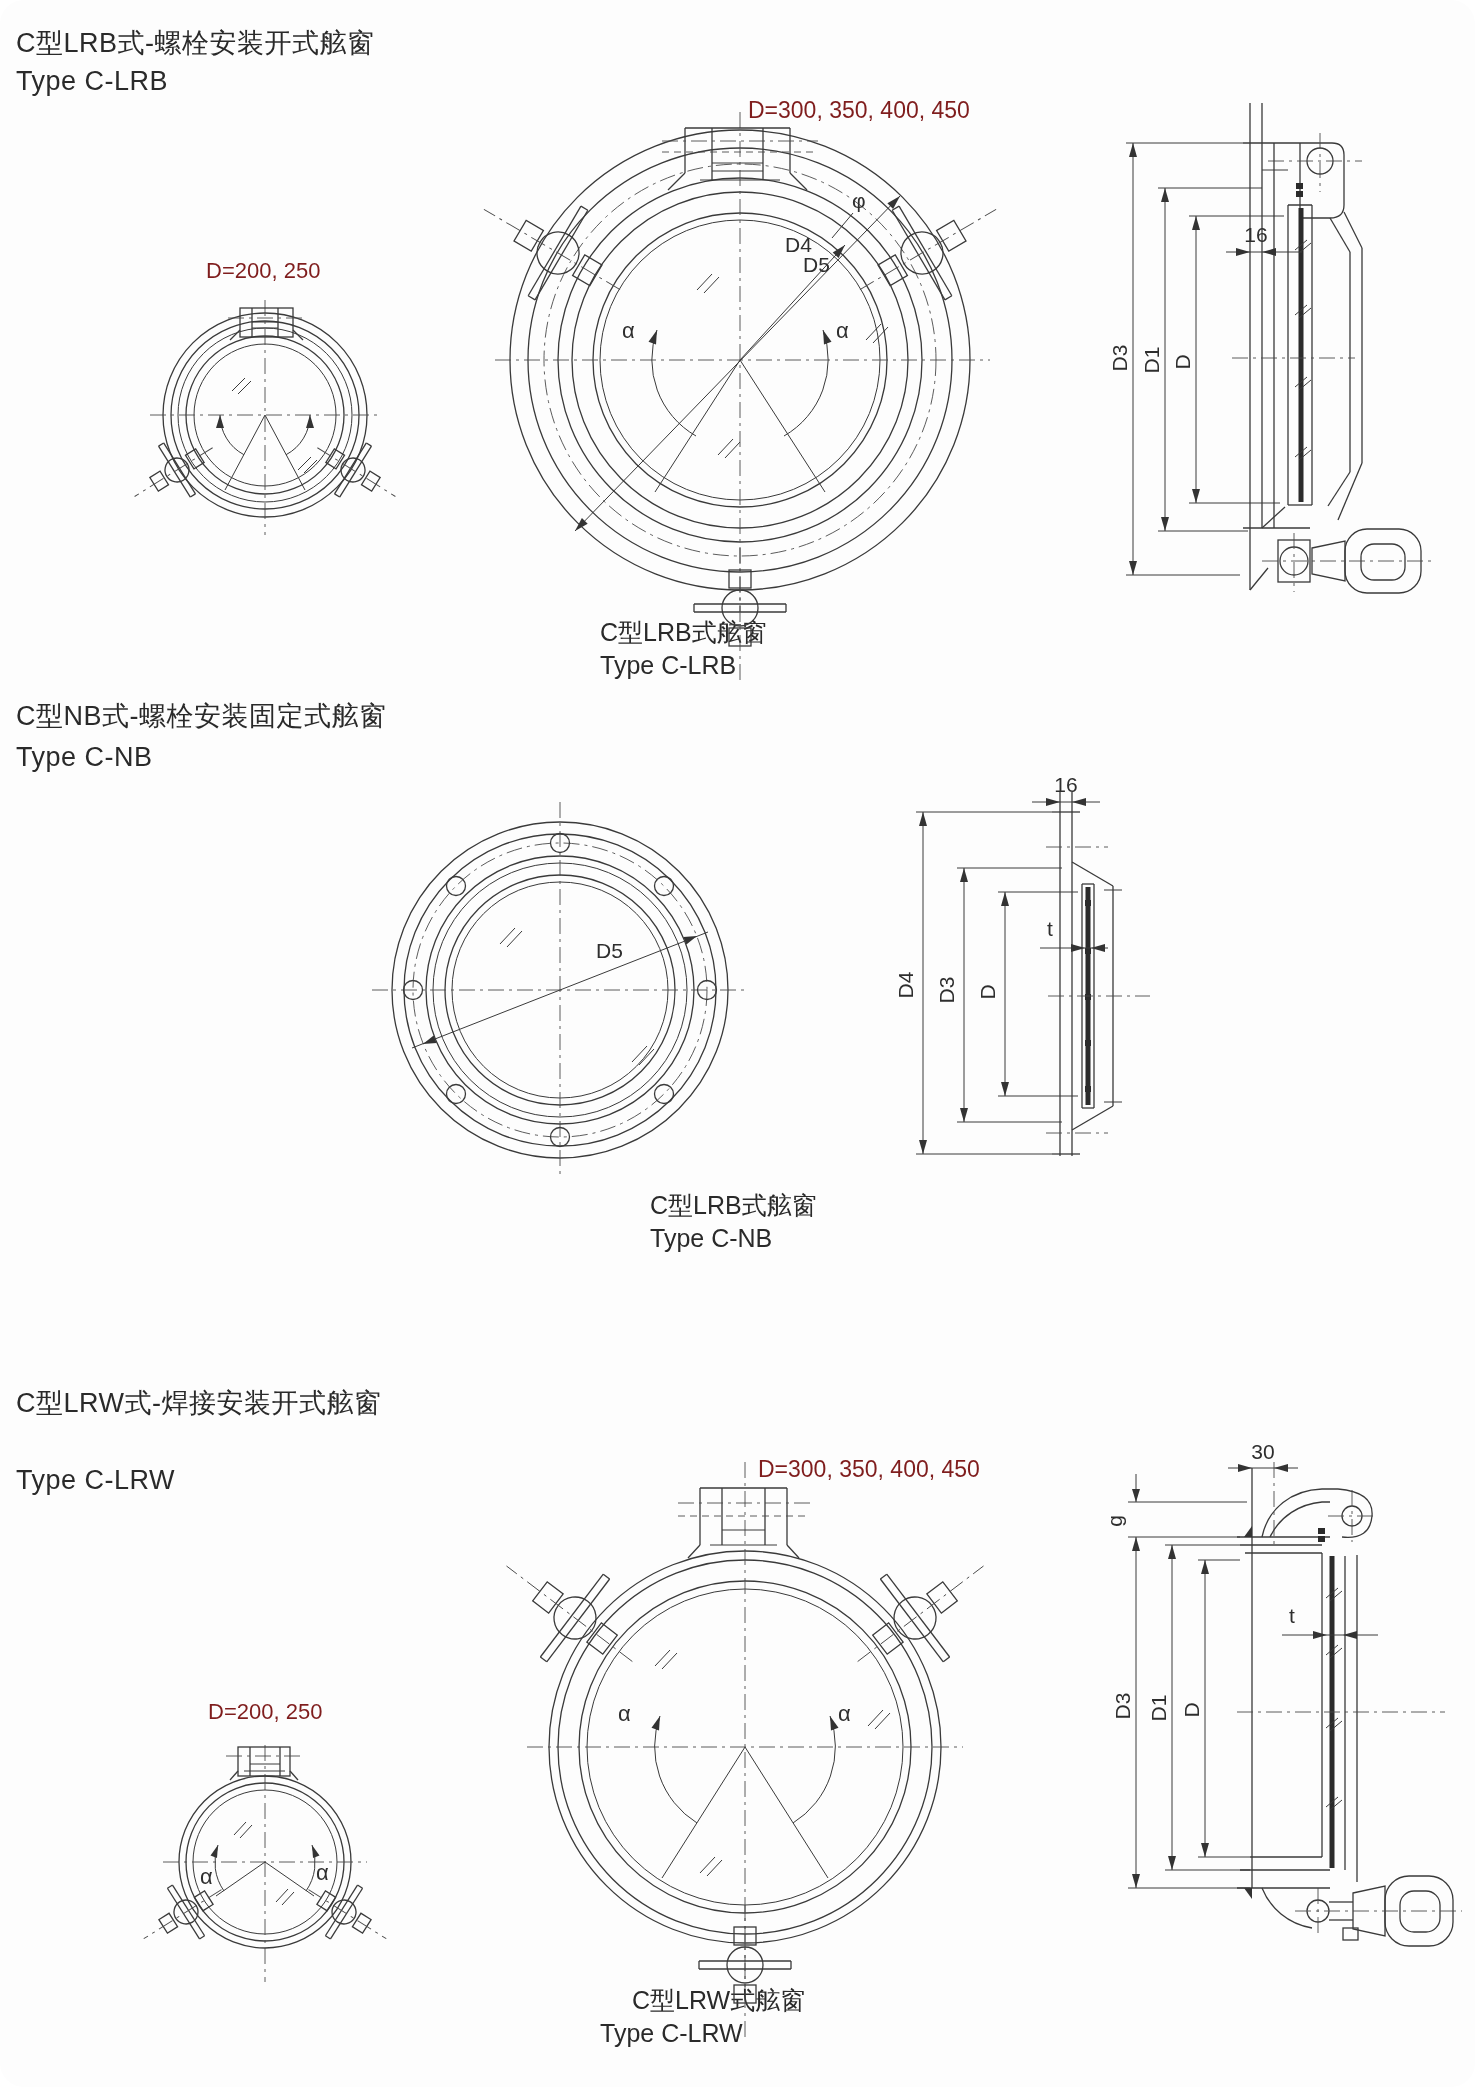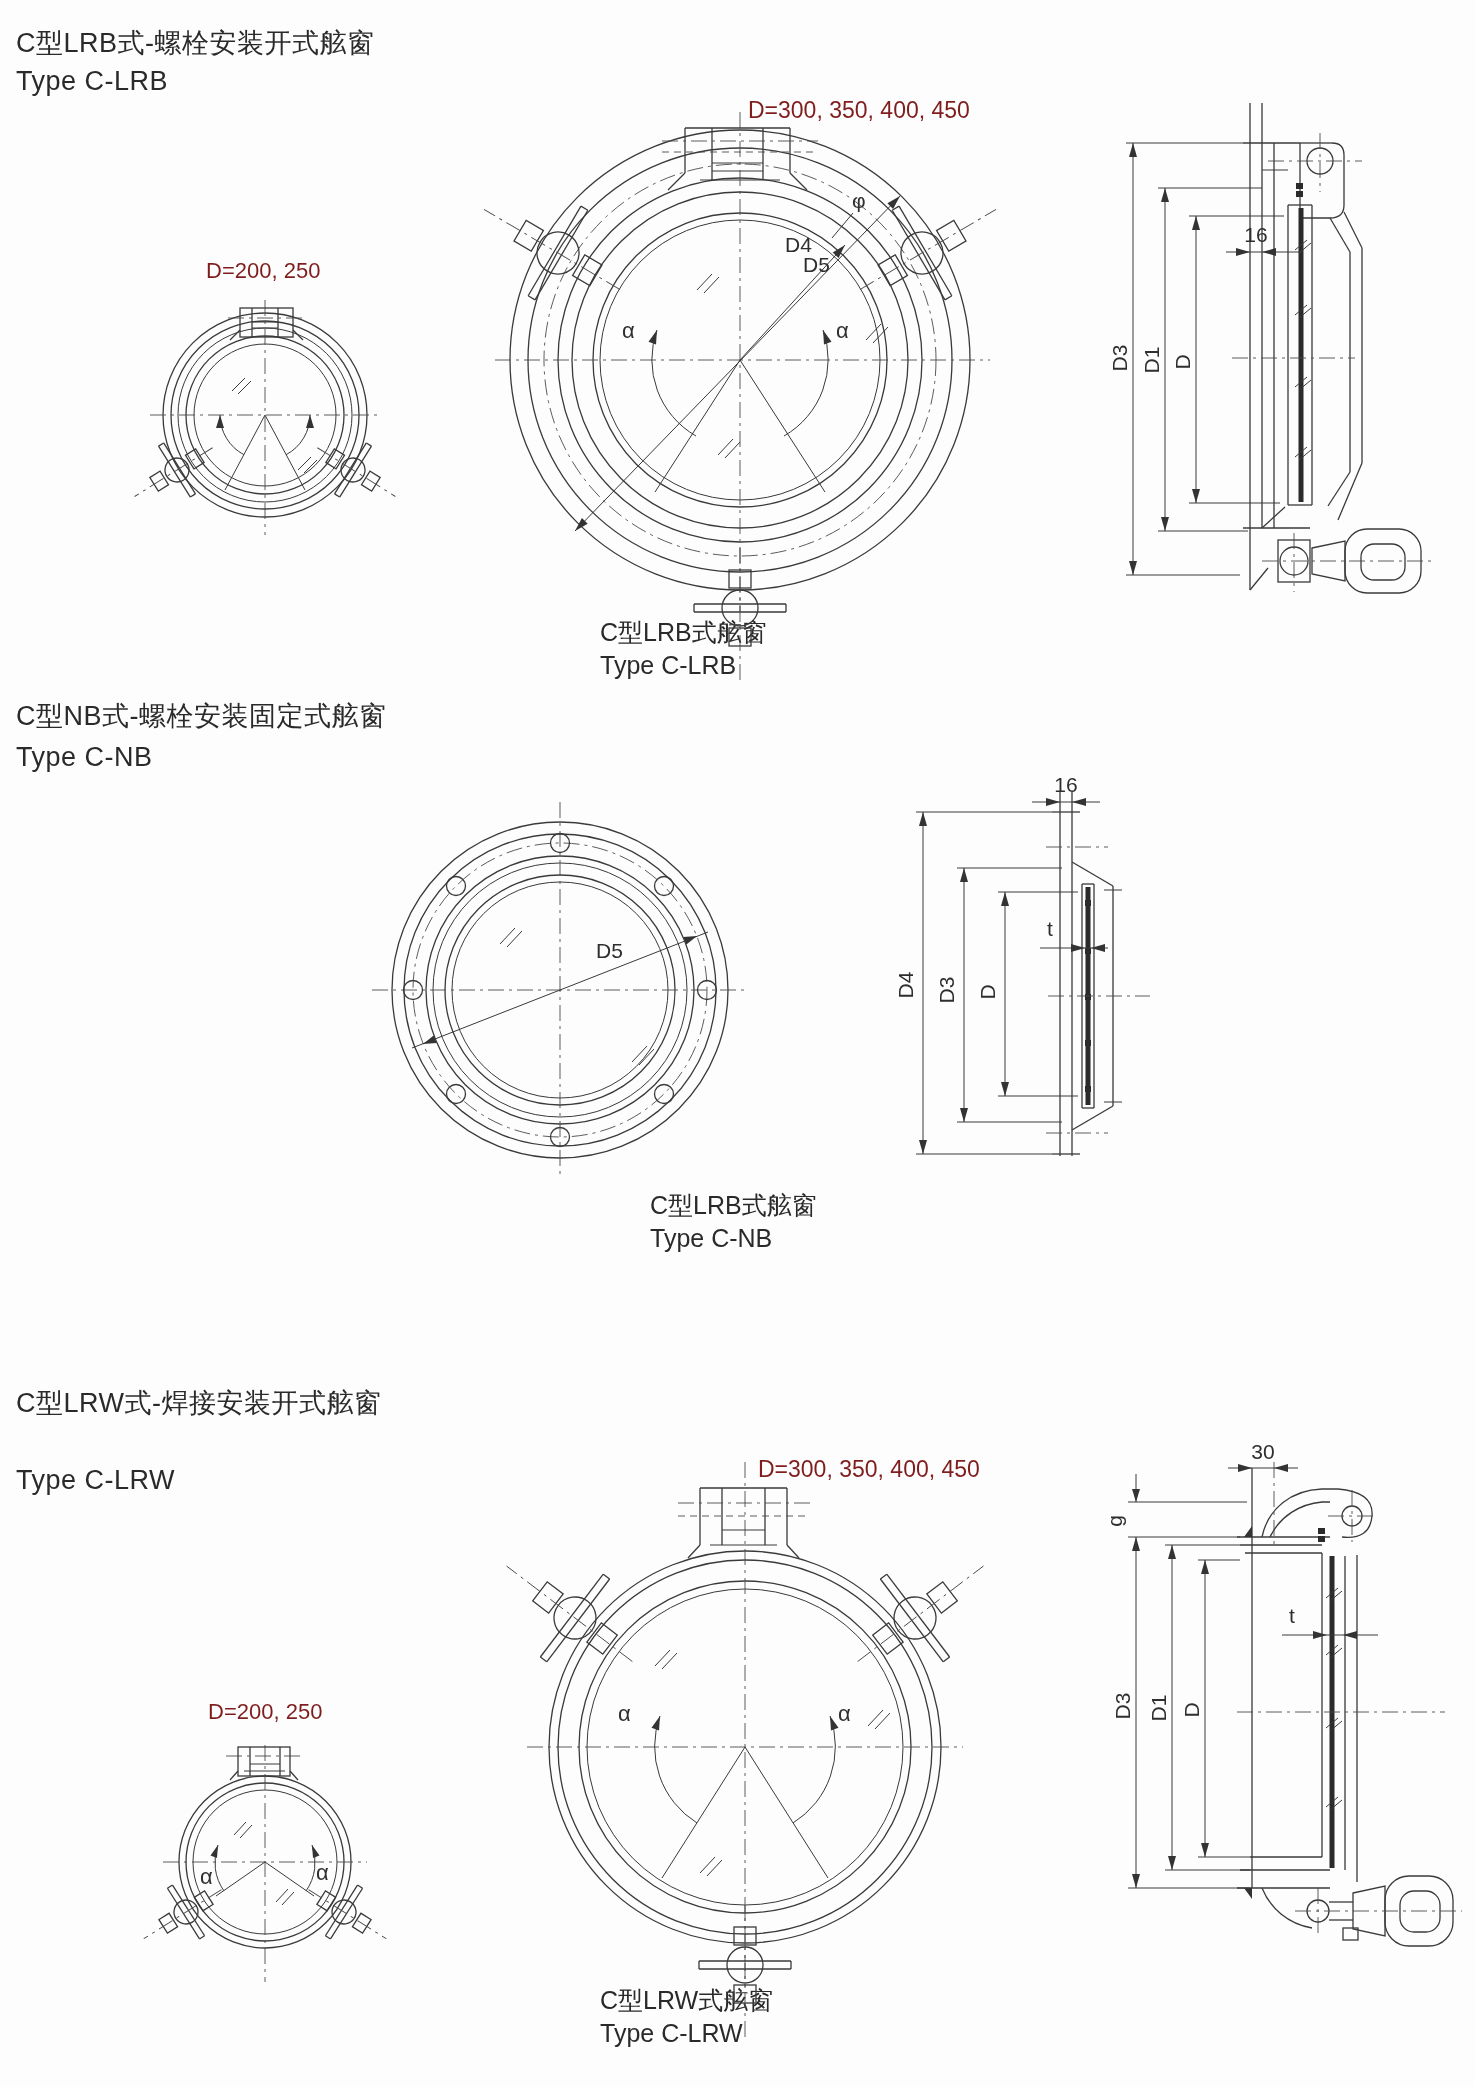--- a/index.html
+++ b/index.html
@@ -1,17 +1,17 @@
 <!DOCTYPE html>
 <html><head>
 <meta charset="utf-8">
 <style>
   html,body{margin:0;padding:0;background:#ffffff;}
   .page{position:relative;width:1475px;height:2087px;background:#fdfdfd;overflow:hidden;
-        font-family:"Liberation Sans",sans-serif;color:#2a2a2a;}
+        font-family:"Liberation Sans",sans-serif;color:#2a2a2a;border-radius:24px;}
   .abs{position:absolute;line-height:1.15;white-space:nowrap;}
   .title{font-size:27px;font-weight:500;letter-spacing:0.5px;}
   .caption{font-size:25px;font-weight:500;text-align:left;}
   .dimlabel{font-size:22px;color:#7f1d1d;}
   svg{position:absolute;left:0;top:0;}
   .s{fill:none;stroke:#3a3a3a;stroke-width:1.3;}
   .thin{fill:none;stroke:#3a3a3a;stroke-width:1;}
   .cl{fill:none;stroke:#4a4a4a;stroke-width:0.9;stroke-dasharray:16 5 3 5;}
   .dsh{fill:none;stroke:#4a4a4a;stroke-width:0.9;stroke-dasharray:7 5;}
   .gl{fill:none;stroke:#2b2b2b;stroke-width:5;}
@@ -39,21 +39,21 @@
 
   <div class="abs caption" style="left:650px;top:1191px;width:260px;">C型LRB式舷窗</div>
   <div class="abs caption" style="left:650px;top:1224px;width:260px;">Type C-NB</div>
 
   <div class="abs title" style="left:16px;top:1388px;">C型LRW式-焊接安装开式舷窗</div>
   <div class="abs title" style="left:16px;top:1465px;">Type C-LRW</div>
 
   <div class="abs dimlabel" style="left:758px;top:1456px;font-size:23px;">D=300, 350, 400, 450</div>
   <div class="abs dimlabel" style="left:208px;top:1699px;">D=200, 250</div>
 
-  <div class="abs caption" style="left:600px;top:1986px;width:274px;">C型LRW式舷窗</div>
+  <div class="abs caption" style="left:632px;top:1986px;width:274px;">C型LRW式舷窗</div>
   <div class="abs caption" style="left:600px;top:2019px;width:274px;">Type C-LRW</div>
 
   <svg width="1475" height="2087" viewBox="0 0 1475 2087">
 
     <g>
       <circle class="s" cx="265" cy="415" r="102"></circle>
       <circle class="s" cx="265" cy="415" r="94"></circle>
       <circle class="thin" cx="265" cy="415" r="87"></circle>
       <circle class="s" cx="265" cy="415" r="79"></circle>
       <circle class="thin" cx="265" cy="415" r="71"></circle>

